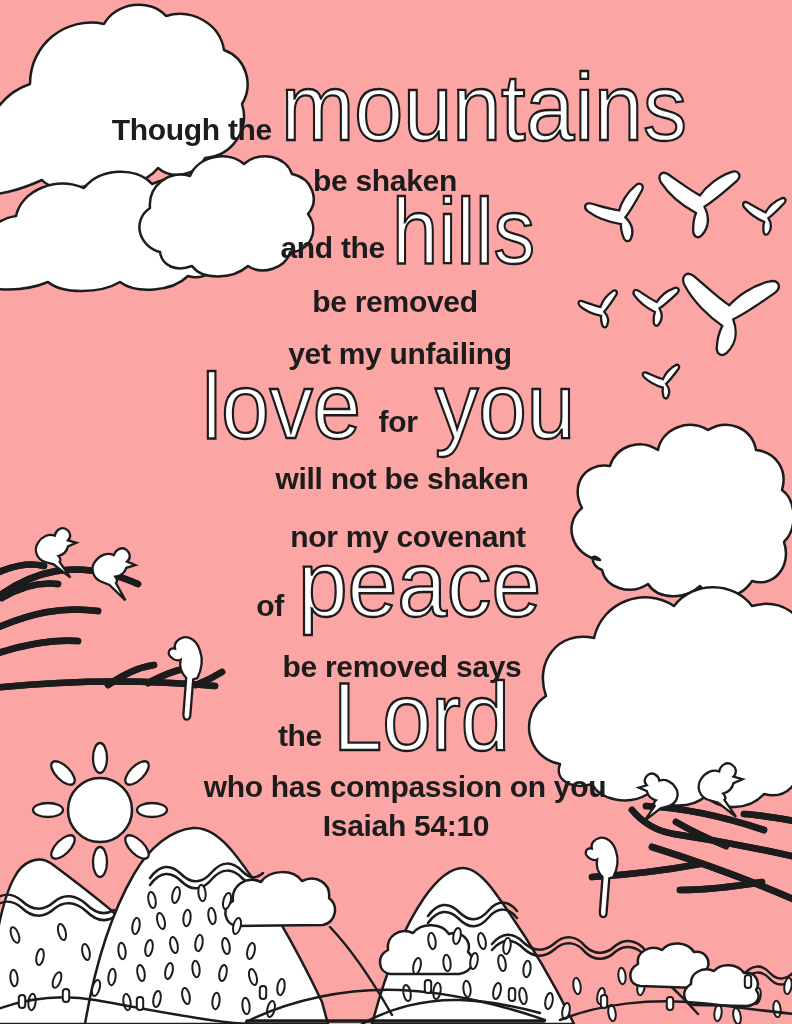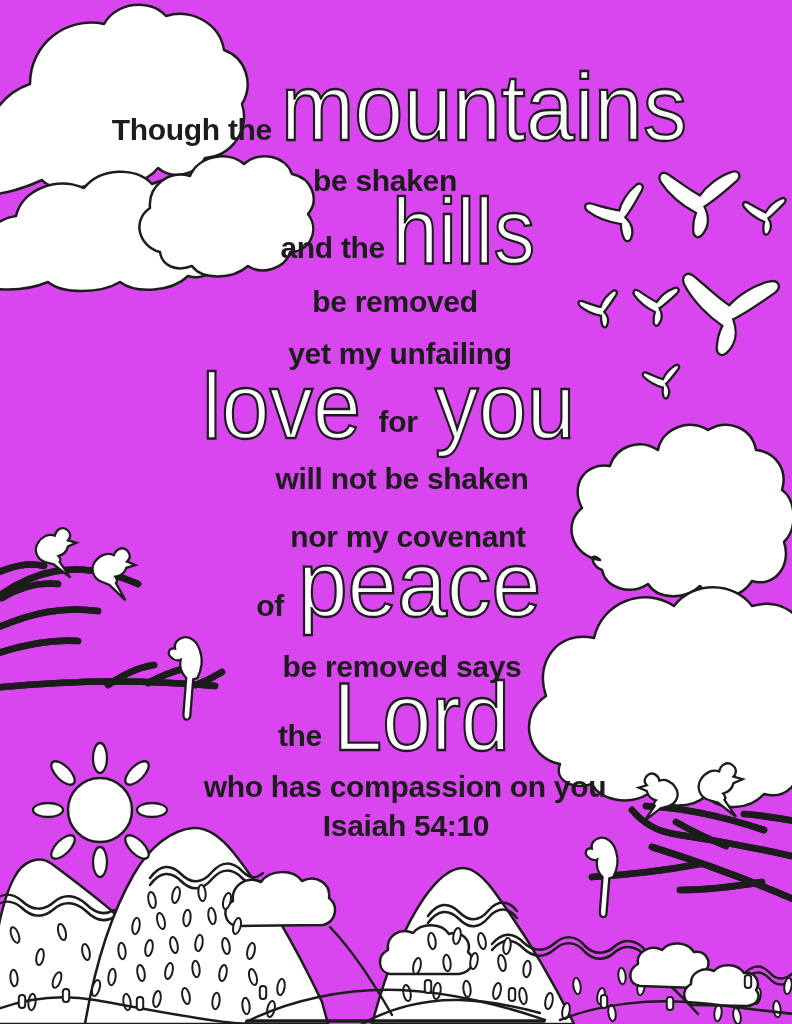--- a/index.html
+++ b/index.html
@@ -1,16 +1,16 @@
 <!DOCTYPE html>
 <html><head>
 <meta charset="utf-8">
 <style>
   html,body{margin:0;padding:0;background:#ffffff;}
-  .page{width:792px;height:1024px;position:relative;background:#d946ef;overflow:hidden;}
+  .page{width:792px;height:1024px;position:relative;background:#fca5a5;overflow:hidden;}
   svg{display:block;}
   .solid{font-family:"Liberation Sans",sans-serif;font-weight:600;fill:#1c1c1c;letter-spacing:-0.3px;}
   .outline{font-family:"Liberation Sans",sans-serif;font-weight:400;fill:#ffffff;stroke:#1c1c1c;stroke-width:2.3;}
   .art{fill:#ffffff;stroke:#1c1c1c;stroke-width:2.5;stroke-linejoin:round;}
   .ln{fill:none;stroke:#1c1c1c;stroke-width:2.5;stroke-linecap:round;}
   .thick{stroke-width:3.5;}
   .bk{fill:none;stroke:#1c1c1c;stroke-width:6.6;stroke-linecap:round;stroke-linejoin:round;}
   .wt{fill:none;stroke:#ffffff;stroke-width:3.2;stroke-linecap:round;stroke-linejoin:round;}
 </style>
 </head>

